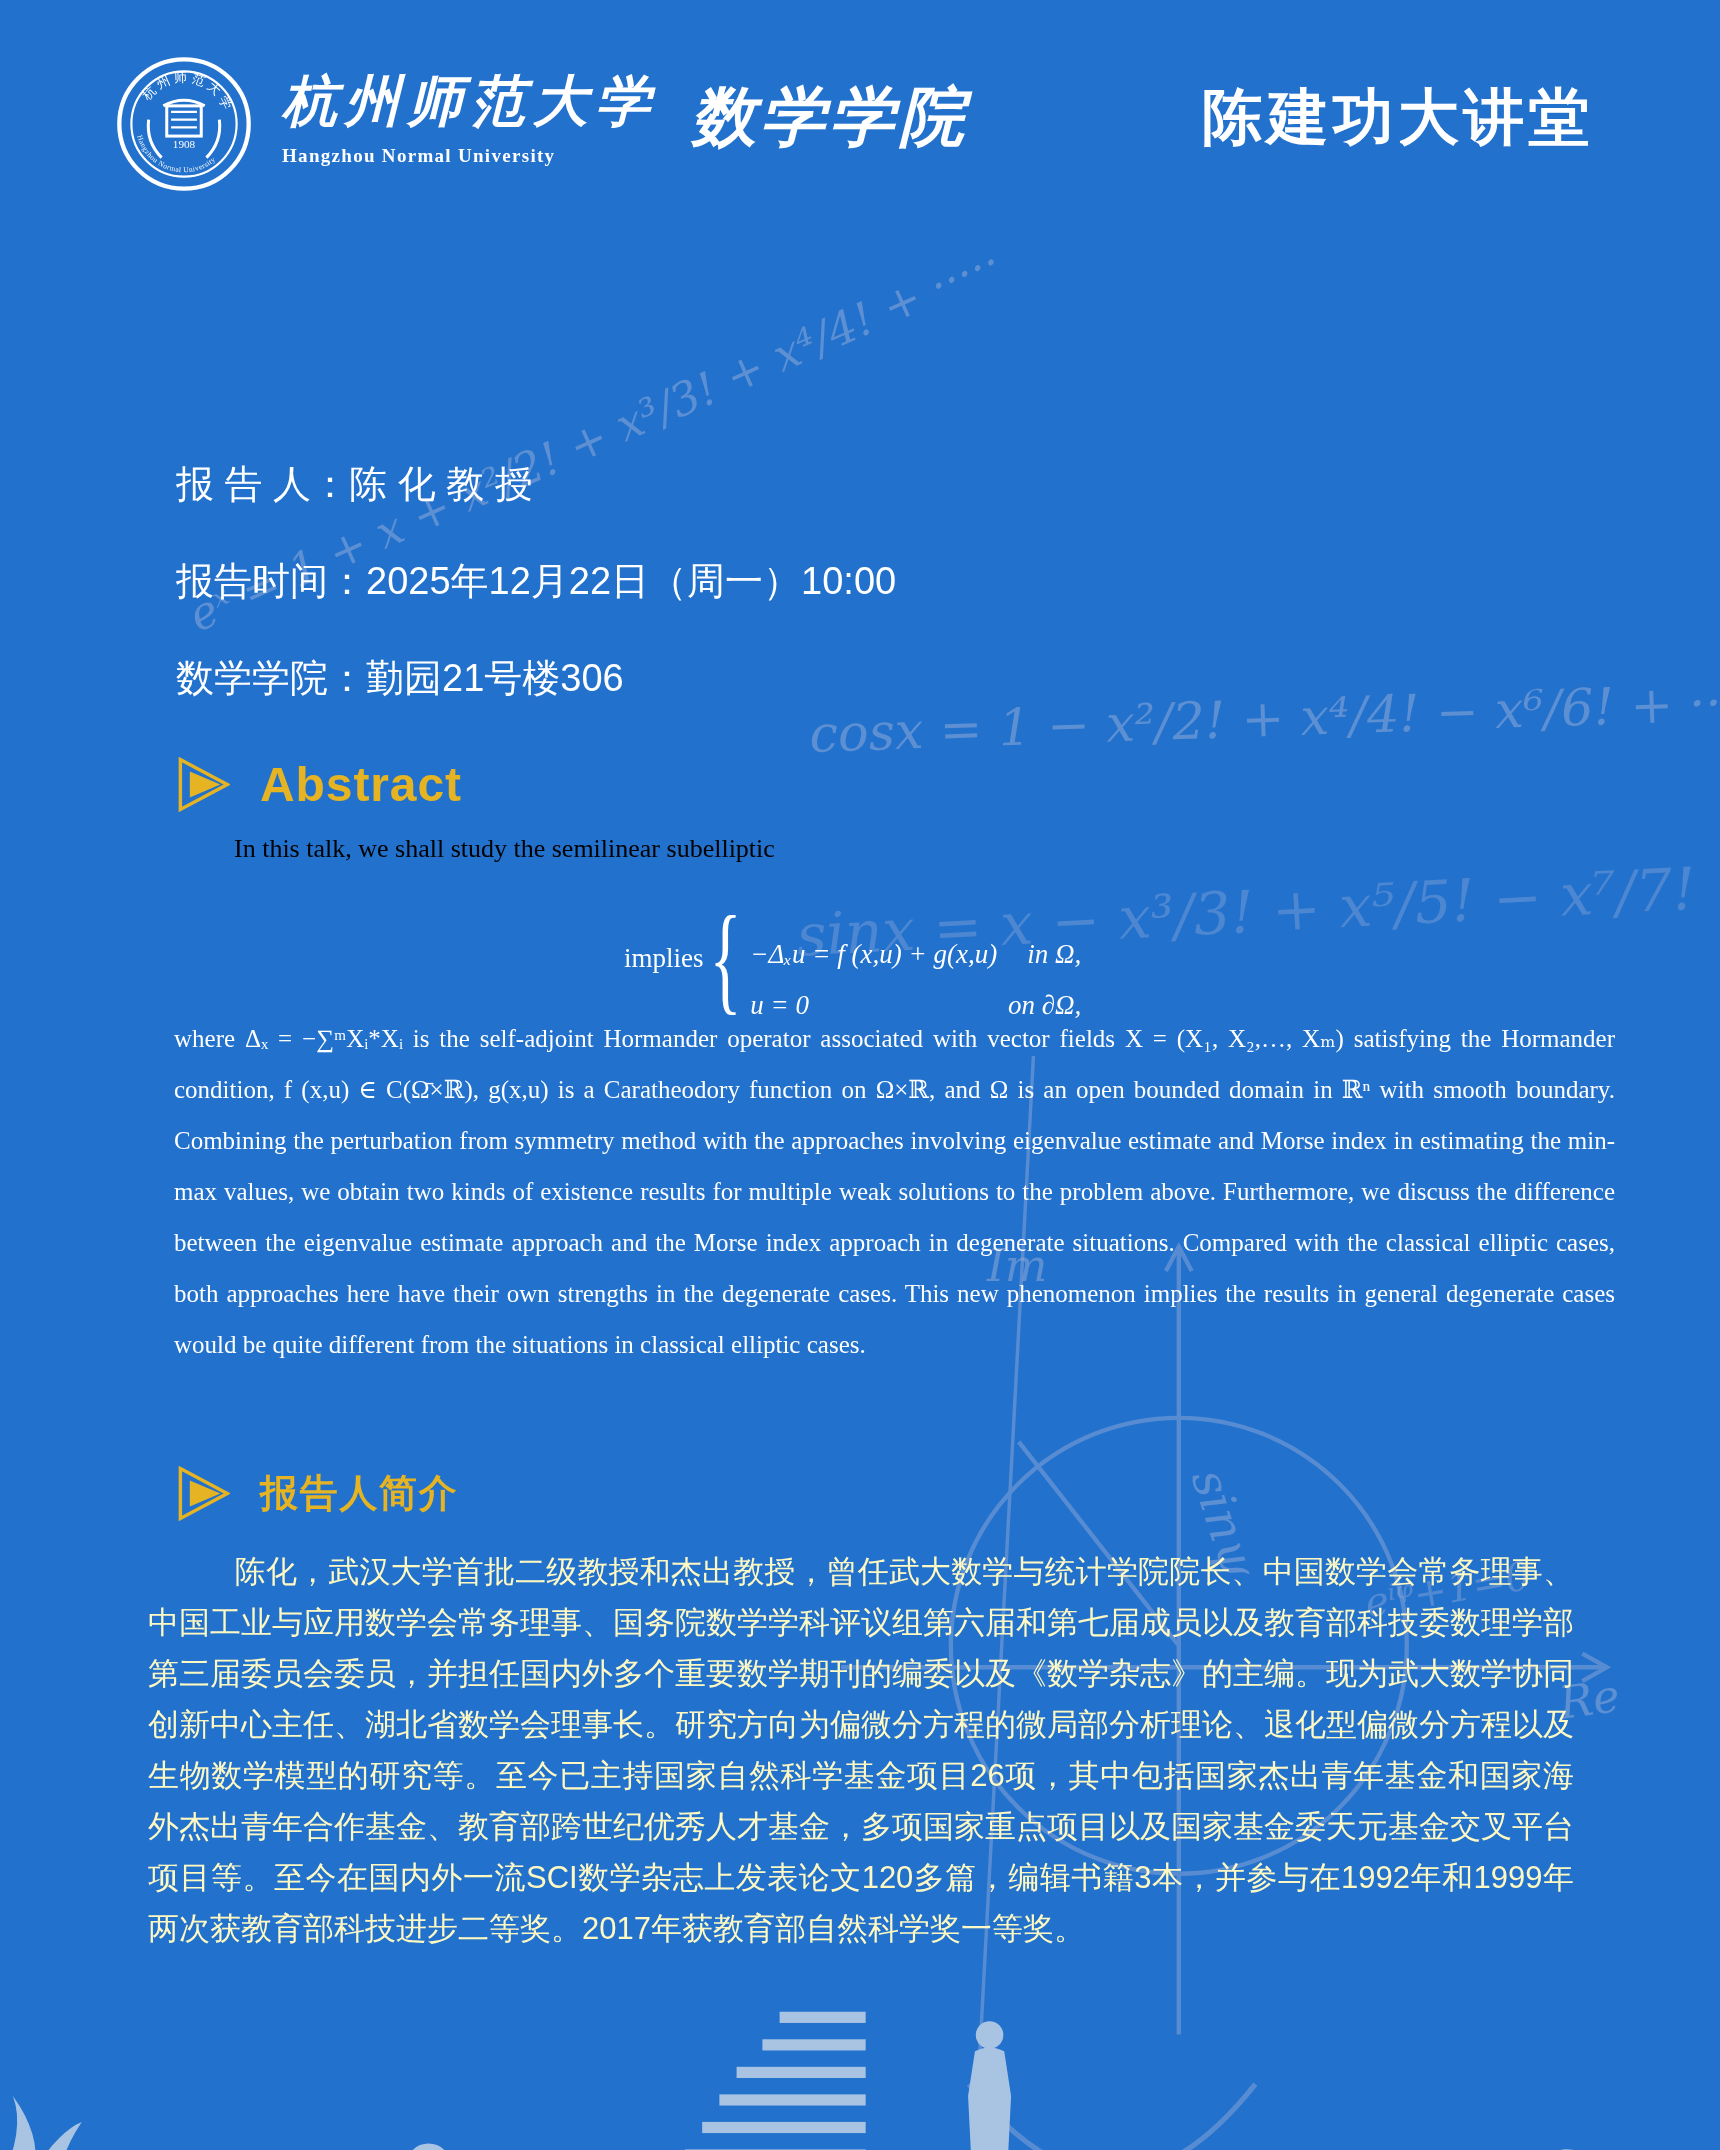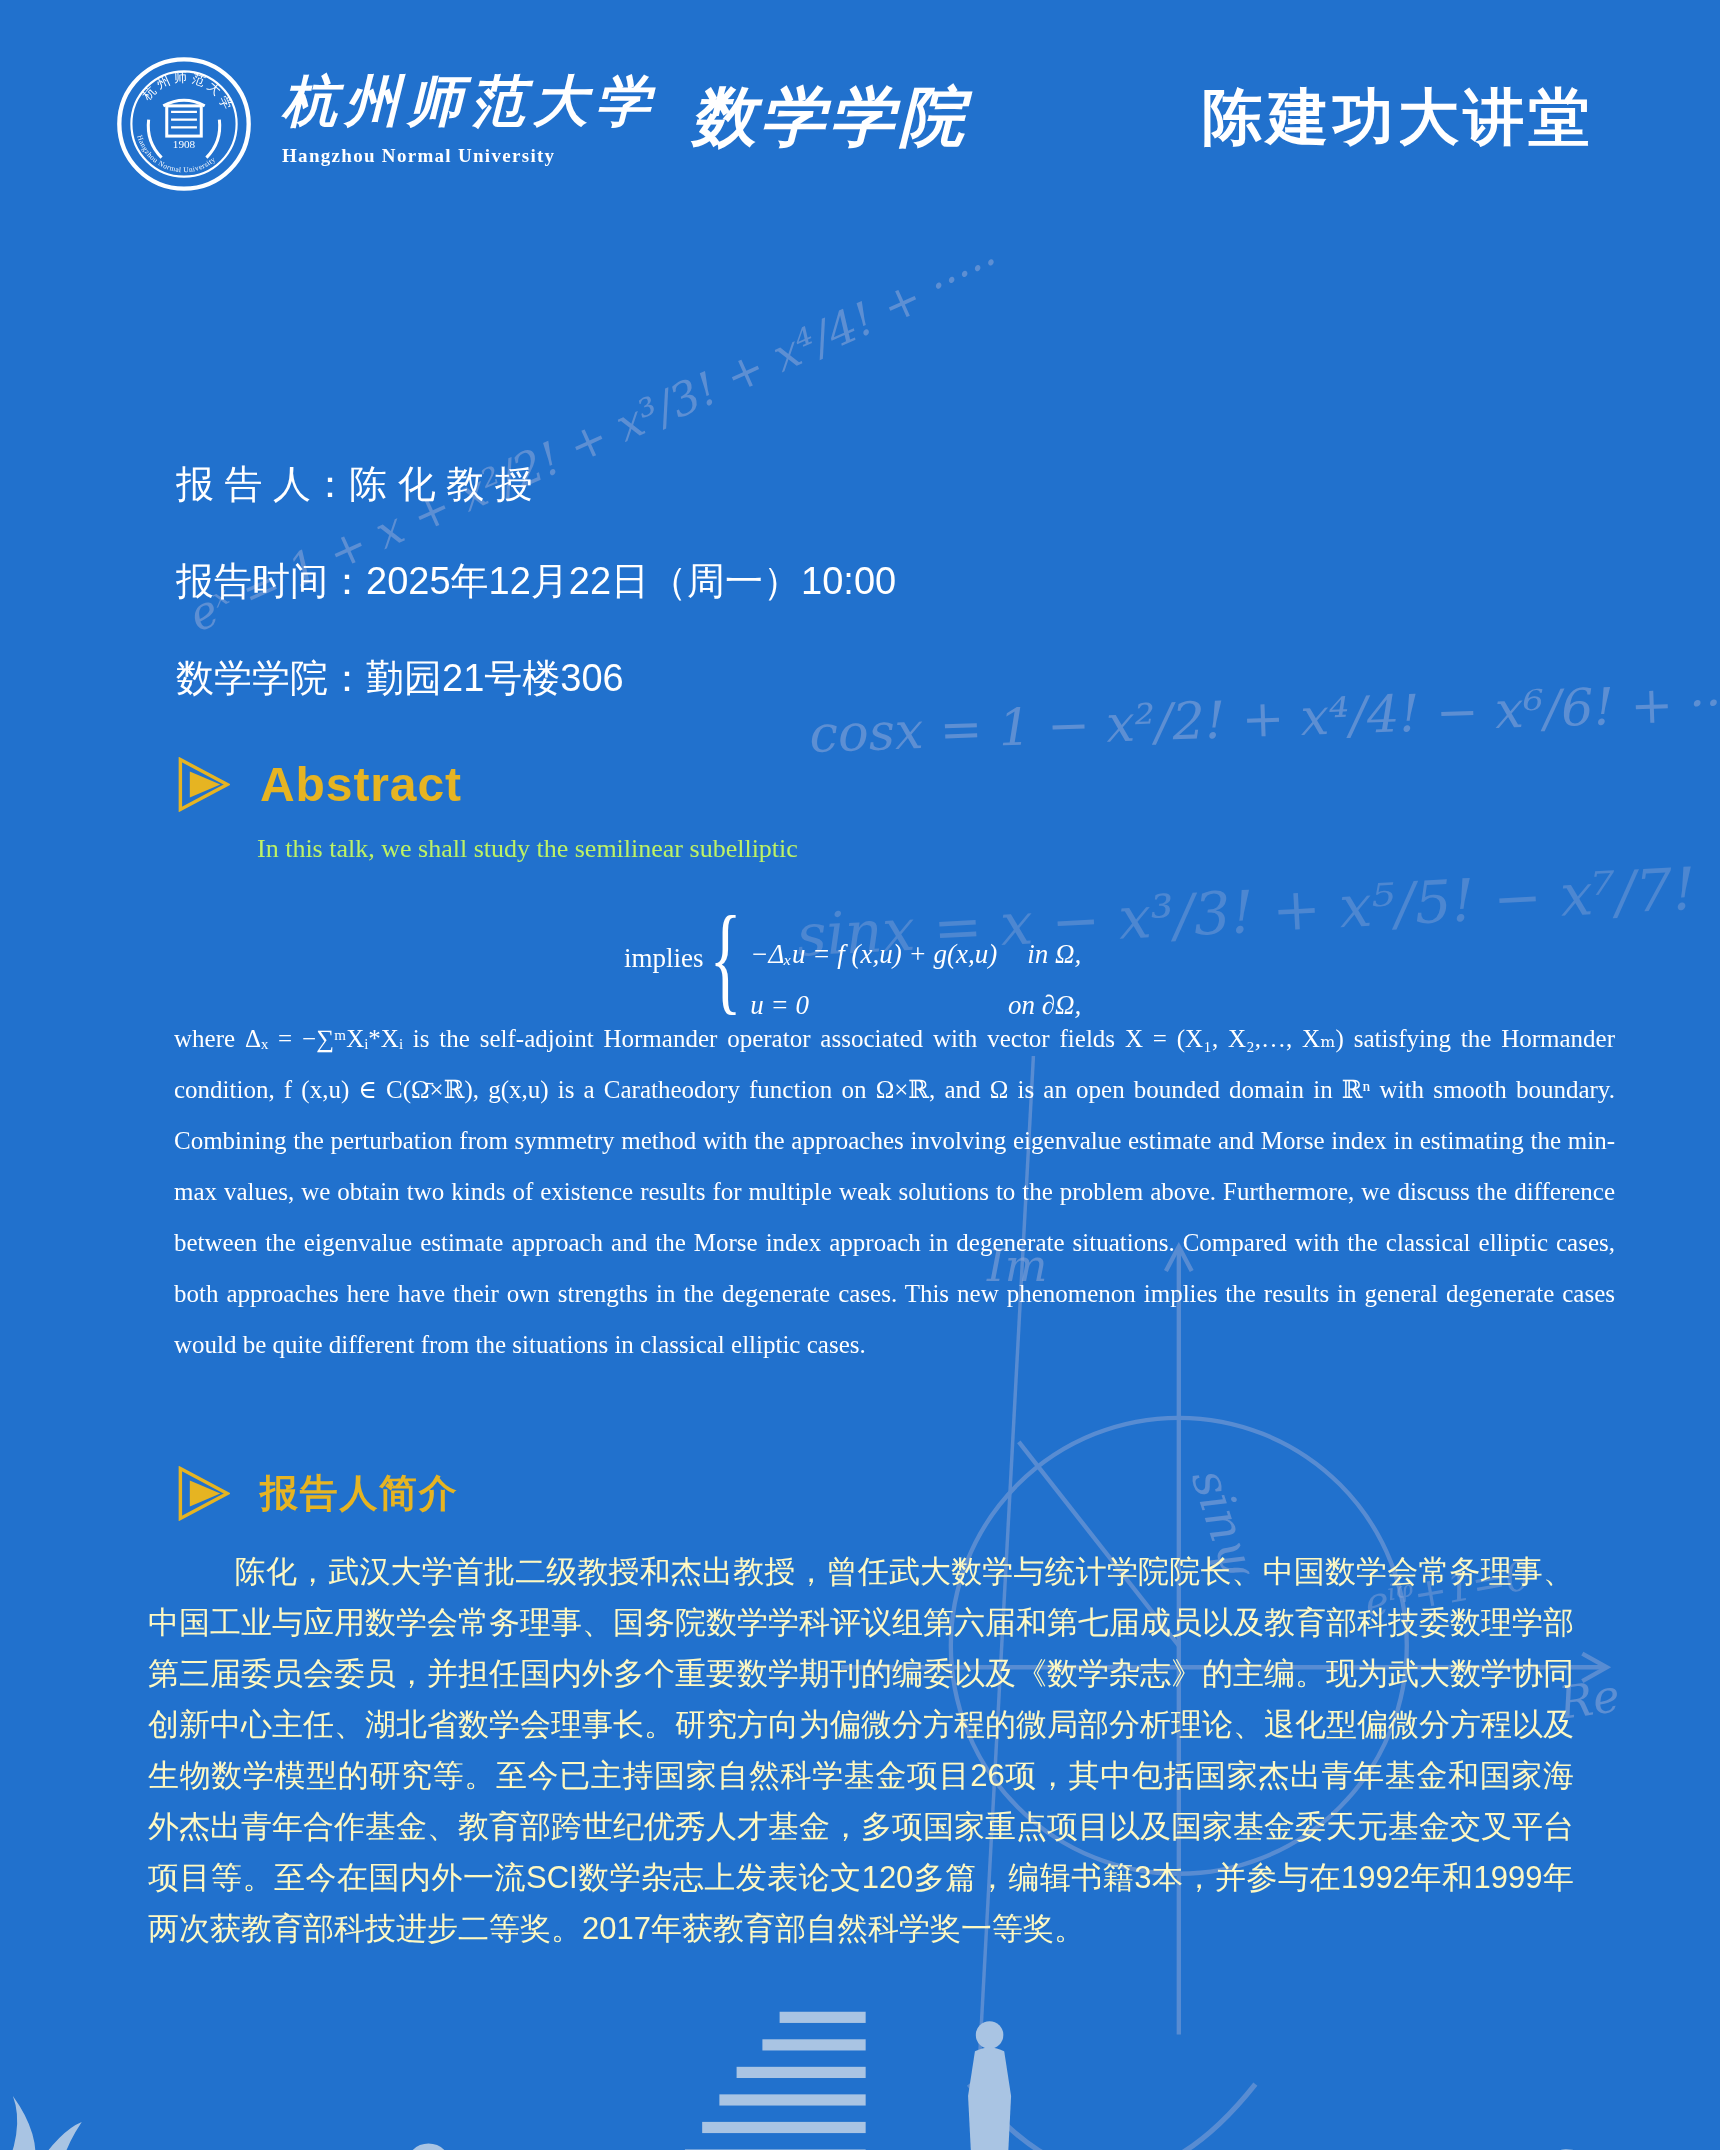--- a/index.html
+++ b/index.html
@@ -46,22 +46,22 @@
   
   .sec-head{position:absolute;left:178px;display:flex;align-items:center;gap:30px;z-index:2;}
   .sec-head-abstract{top:757px;}
   .sec-head-bio{top:1466px;}
   .arrow-icon{width:52px;height:55px;flex:0 0 auto;}
   .sec-title{color:#e6b422;font-weight:800;}
   .sec-title-en{font-size:48px;letter-spacing:0.9px;}
   .sec-title-cn{font-size:38px;letter-spacing:1.7px;}
 
   
-  .abs-intro{position:absolute;left:234px;top:834px;z-index:2;color:#bef264;font-size:26px;
-             font-family:"Liberation Serif","DejaVu Serif",serif;margin-left:23px;}
+  .abs-intro{position:absolute;left:234px;top:834px;z-index:2;color:#000000;font-size:26px;
+             font-family:"Liberation Serif","DejaVu Serif",serif;}
   .equation{position:absolute;left:624px;top:895px;z-index:2;display:flex;align-items:center;
             color:#fff;font-size:27px;font-family:"Liberation Serif","DejaVu Serif",serif;}
   .brace{font-size:67px;font-weight:400;transform:scaleY(1.8);margin:0 8.6px 0 6px;}
   .eq-rows{display:flex;flex-direction:column;gap:20px;width:331px;margin-top:44px;}
   .eq-row{display:flex;justify-content:space-between;font-style:italic;}
   .abs-body{position:absolute;left:174px;top:1013px;width:1441px;z-index:2;color:#fff;
             font-size:25px;line-height:51px;text-align:justify;
             font-family:"Liberation Serif","DejaVu Serif",serif;}
 
   

